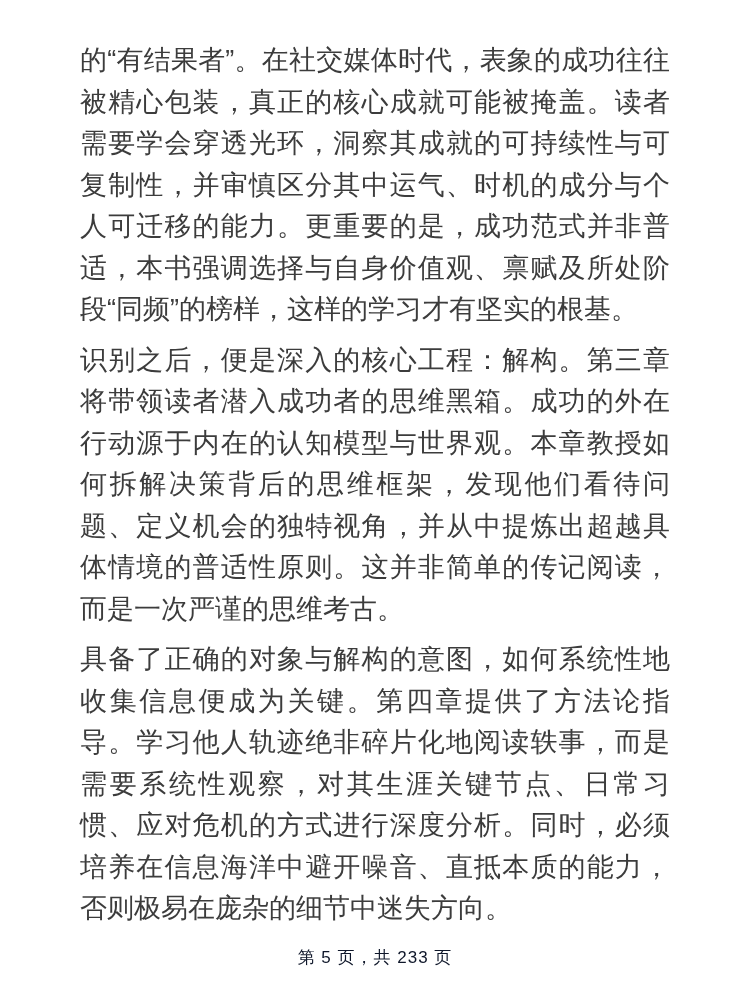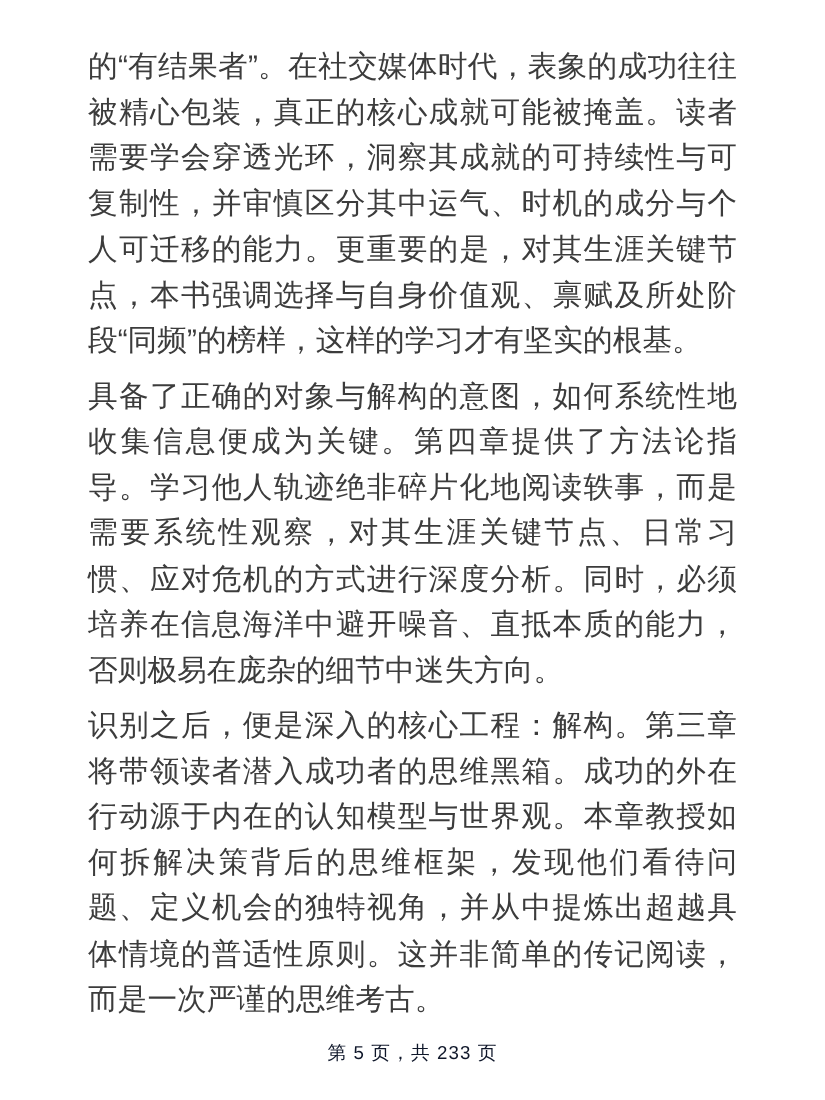--- a/index.html
+++ b/index.html
@@ -40,20 +40,20 @@
     font-size: 17px;
     color: #0f172a;
     letter-spacing: 1px;
   }
 </style>
 </head>
 <body>
 
 <div class="page">
   <div class="content">
-    <p>的“有结果者”。在社交媒体时代，表象的成功往往被精心包装，真正的核心成就可能被掩盖。读者需要学会穿透光环，洞察其成就的可持续性与可复制性，并审慎区分其中运气、时机的成分与个人可迁移的能力。更重要的是，对其生涯关键节点，本书强调选择与自身价值观、禀赋及所处阶段“同频”的榜样，这样的学习才有坚实的根基。</p>
+    <p>的“有结果者”。在社交媒体时代，表象的成功往往被精心包装，真正的核心成就可能被掩盖。读者需要学会穿透光环，洞察其成就的可持续性与可复制性，并审慎区分其中运气、时机的成分与个人可迁移的能力。更重要的是，成功范式并非普适，本书强调选择与自身价值观、禀赋及所处阶段“同频”的榜样，这样的学习才有坚实的根基。</p>
+    <p>识别之后，便是深入的核心工程：解构。第三章将带领读者潜入成功者的思维黑箱。成功的外在行动源于内在的认知模型与世界观。本章教授如何拆解决策背后的思维框架，发现他们看待问题、定义机会的独特视角，并从中提炼出超越具体情境的普适性原则。这并非简单的传记阅读，而是一次严谨的思维考古。</p>
     <p>具备了正确的对象与解构的意图，如何系统性地收集信息便成为关键。第四章提供了方法论指导。学习他人轨迹绝非碎片化地阅读轶事，而是需要系统性观察，对其生涯关键节点、日常习惯、应对危机的方式进行深度分析。同时，必须培养在信息海洋中避开噪音、直抵本质的能力，否则极易在庞杂的细节中迷失方向。</p>
-    <p>识别之后，便是深入的核心工程：解构。第三章将带领读者潜入成功者的思维黑箱。成功的外在行动源于内在的认知模型与世界观。本章教授如何拆解决策背后的思维框架，发现他们看待问题、定义机会的独特视角，并从中提炼出超越具体情境的普适性原则。这并非简单的传记阅读，而是一次严谨的思维考古。</p>
   </div>
   <div class="footer">
     <span>第 5 页，共 233 页</span>
   </div>
 </div>
 
 </body></html>

